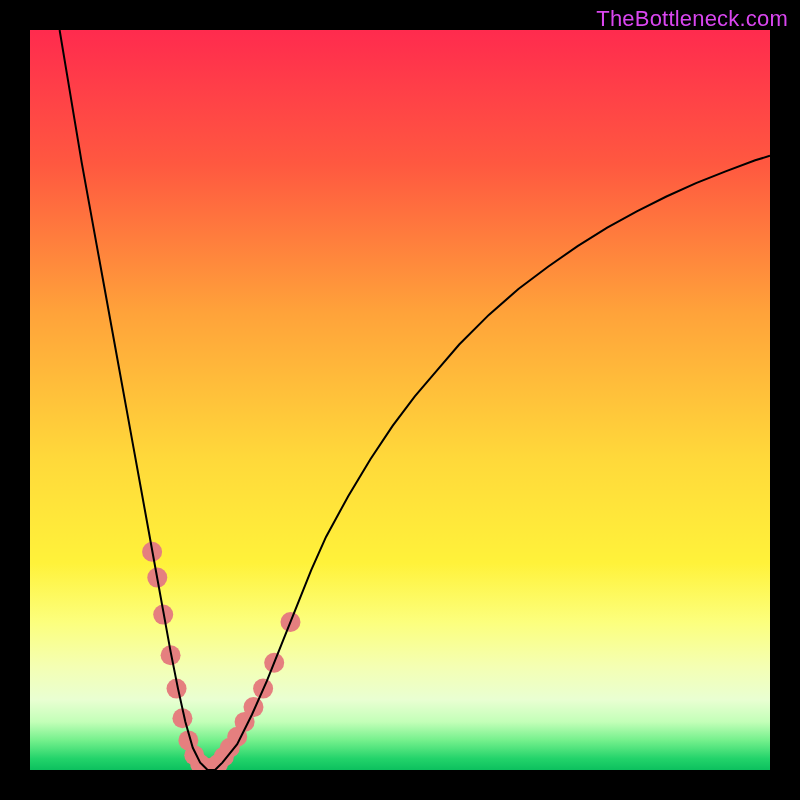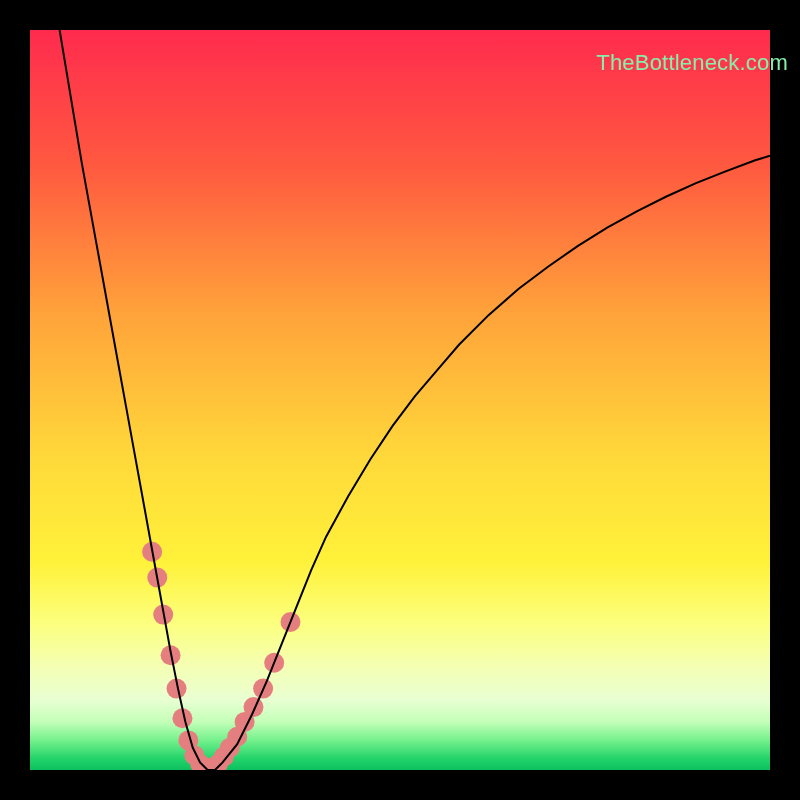--- a/index.html
+++ b/index.html
@@ -24,26 +24,25 @@
     top: 30px;
     left: 30px;
     width: 740px;
     height: 740px;
     
   }
   .watermark {
     position: absolute;
     top: 6px;
     right: 12px;
-    color: #86efac;
+    color: #d946ef;
     font-size: 22px;
     font-weight: 500;
     letter-spacing: 0.2px;
     user-select: none;
-    margin-top: 44px;
   }
   svg { display:block; }
 </style>
 </head>
 <body>
 
 <div class="frame">
   <div class="plot-area">
     <svg id="chart-svg" width="740" height="740" viewBox="0 0 740 740">
       <defs>

